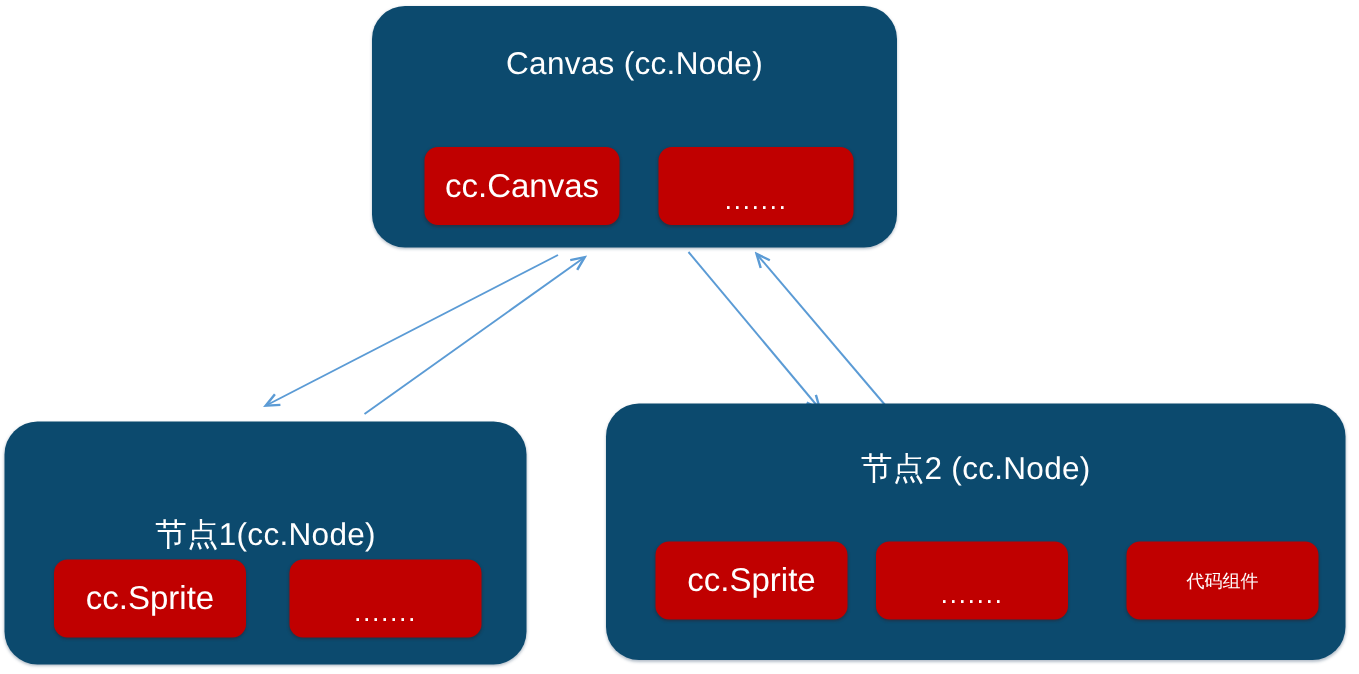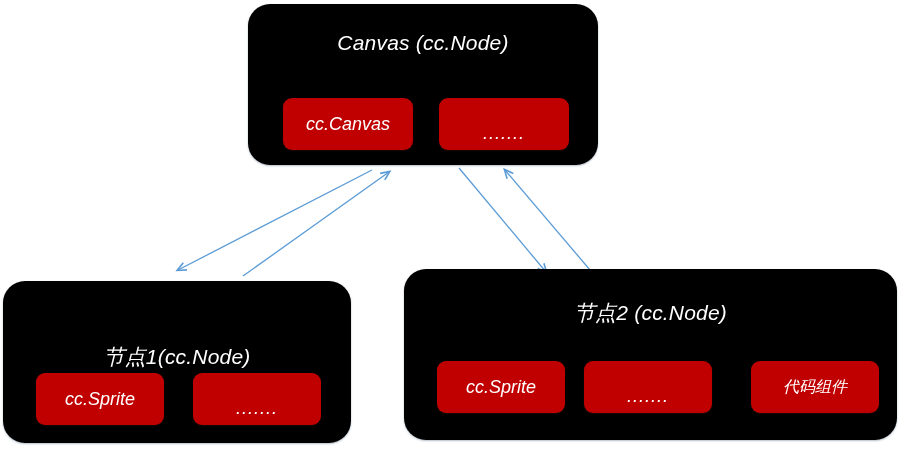--- a/index.html
+++ b/index.html
@@ -17,25 +17,24 @@
   }
   #diagram {
     position: absolute;
     left: 0;
     top: 0;
     width: 906px;
     height: 449px;
   }
   .node-box {
     position: absolute;
-    background: #000000;
+    background: #0c4a6e;
     border-radius: 22px;
     box-sizing: border-box;
     box-shadow: 0 1px 2px rgba(40,70,100,0.35);
-    font-style: italic;
   }
   .node-title {
     position: absolute;
     left: 0;
     right: 0;
     text-align: center;
     color: #ffffff;
     font-size: 21px;
     line-height: 26px;
     letter-spacing: 0.2px;
@@ -46,32 +45,32 @@
     background: #C00000;
     border-radius: 9px;
     box-sizing: border-box;
     display: flex;
     align-items: center;
     justify-content: center;
     box-shadow: 0 1px 2px rgba(60,20,20,0.4);
   }
   .comp-label {
     color: #ffffff;
-    font-size: 18px;
+    font-size: 22px;
     line-height: 20px;
     white-space: nowrap;
   }
   .comp-label.dots {
     align-self: flex-end;
     margin-bottom: 7px;
     letter-spacing: 1px;
     font-size: 18px;
   }
   .comp-label.cjk {
-    font-size: 16px;
+    font-size: 12px;
   }
   #arrow-layer {
     position: absolute;
     left: 0;
     top: 0;
     width: 906px;
     height: 449px;
     pointer-events: none;
   }
 </style>

